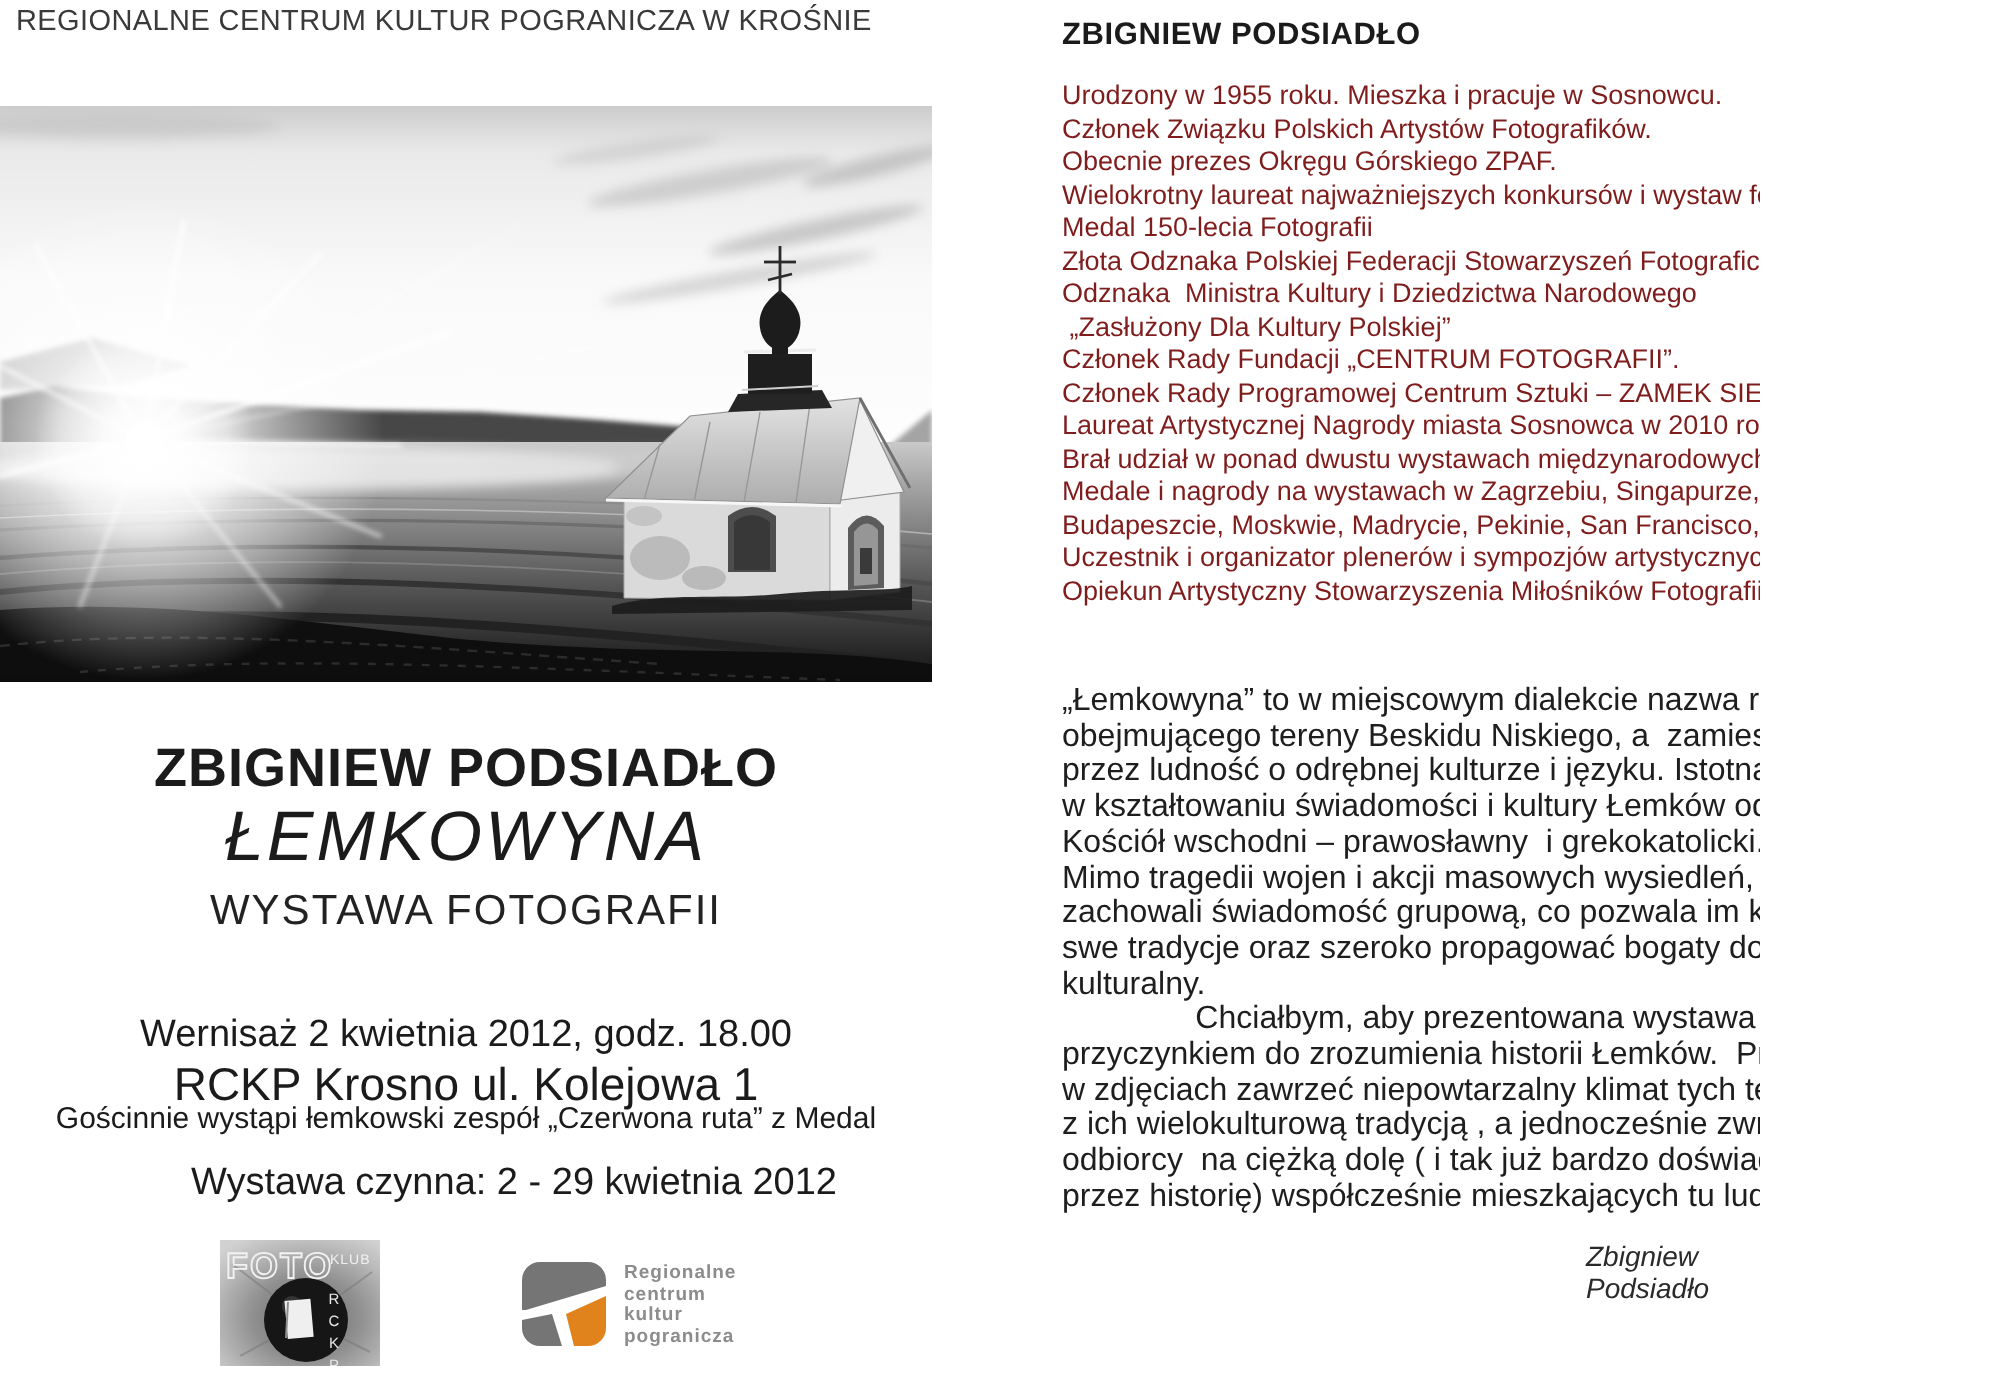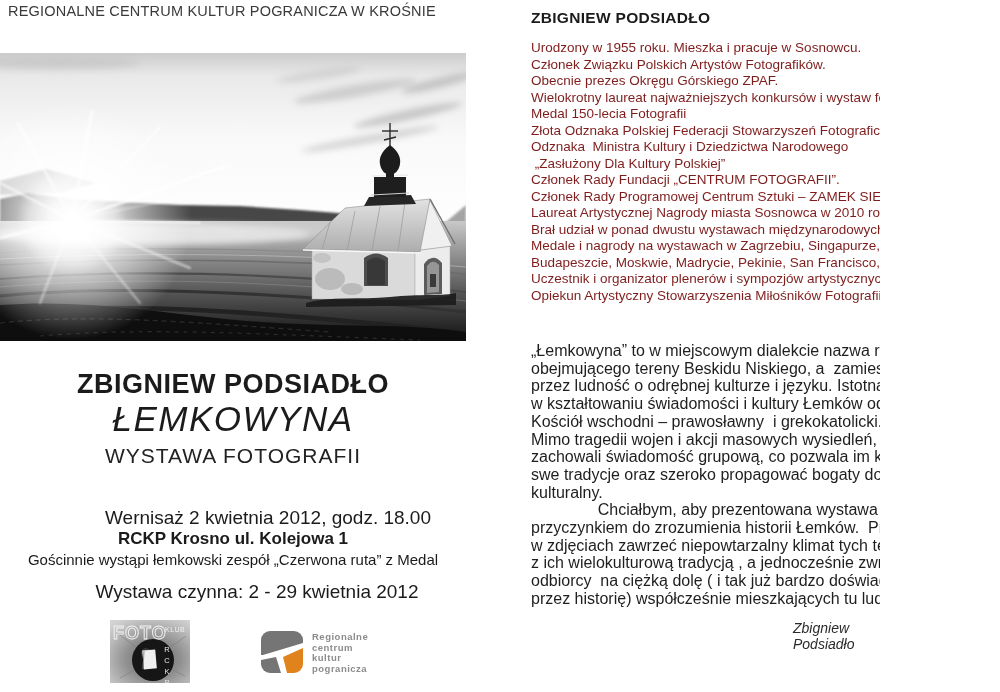--- a/index.html
+++ b/index.html
@@ -4,22 +4,22 @@
 <style>
   html,body{margin:0;padding:0;background:#ffffff;}
   .page{position:relative;width:880px;height:692px;background:#ffffff;overflow:hidden;
         font-family:"Liberation Sans",sans-serif;color:#1b1b1b;}
   .org-header{position:absolute;left:8px;top:3px;font-size:14.5px;letter-spacing:.2px;color:#3a3a3a;white-space:pre;}
   .photo{position:absolute;left:0;top:53px;width:466px;height:288px;display:block;}
   .lcenter{position:absolute;left:0;width:466px;text-align:center;}
   .artist{top:369px;font-size:27px;font-weight:bold;letter-spacing:.5px;}
   .extitle{top:399px;font-size:35px;font-style:italic;letter-spacing:1.5px;}
   .subtitle{top:444px;font-size:21px;letter-spacing:1px;color:#222;}
-  .ev1{top:507px;font-size:19px;padding-left:35px;}
-  .ev2{top:529px;font-size:17px;font-weight:bold;}
+  .ev1{top:507px;font-size:19px;}
+  .ev2{top:529px;font-size:23px;}
   .ev3{top:551px;font-size:15px;}
   .ev4{top:581px;font-size:19px;margin-left:24px;}
   .fotoklub{position:absolute;left:110px;top:620px;display:block;}
   .rckp-logo{position:absolute;left:261px;top:631px;display:block;}
   .rckp-text{position:absolute;left:312px;top:632px;font-size:9.5px;line-height:10.5px;
              color:#8c8c8c;white-space:pre-line;letter-spacing:.5px;font-weight:bold;}
   .r-head{position:absolute;left:531px;top:9px;font-size:15.5px;font-weight:bold;letter-spacing:.3px;}
   .r-bio{position:absolute;left:531px;top:40px;font-size:13.5px;line-height:16.5px;white-space:pre;color:#7f1d1d;}
   .r-essay{position:absolute;left:531px;top:342px;font-size:16px;line-height:17.7px;white-space:pre;color:#1e1e1e;}
   .r-sig{position:absolute;left:793px;top:620px;font-size:14px;font-style:italic;color:#2a2a2a;}

